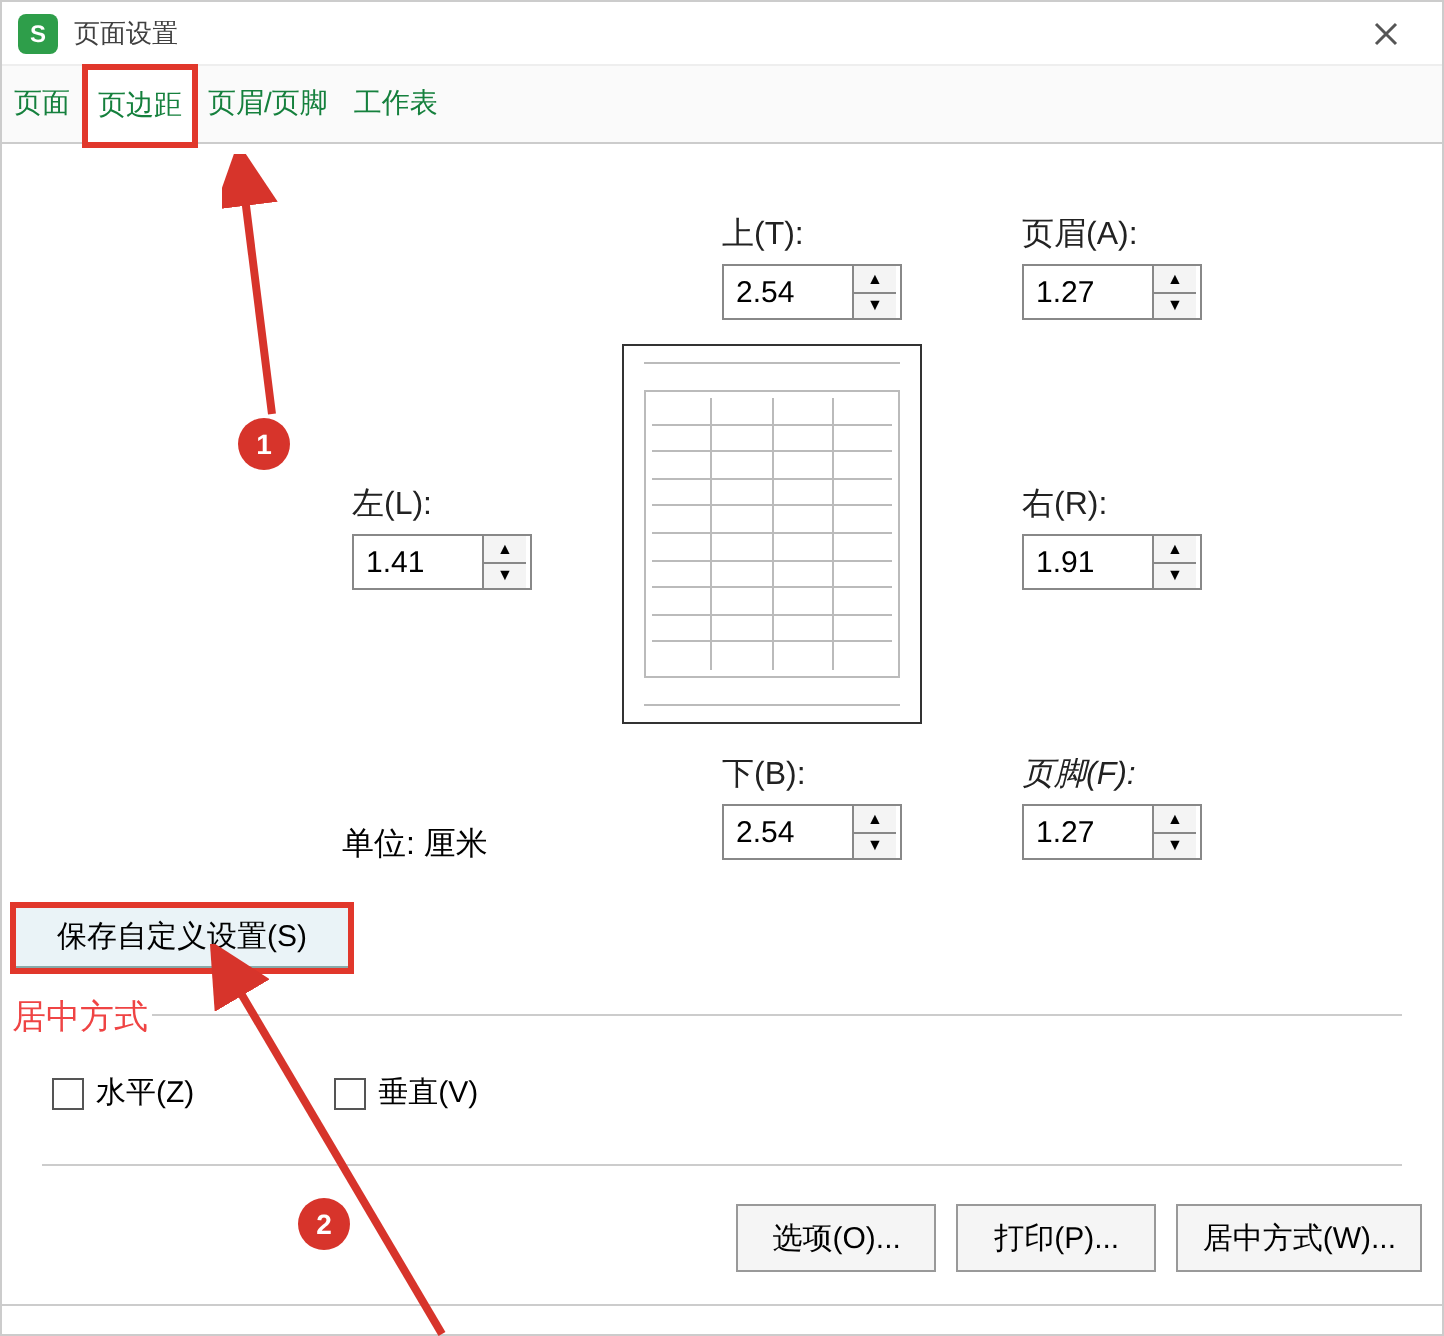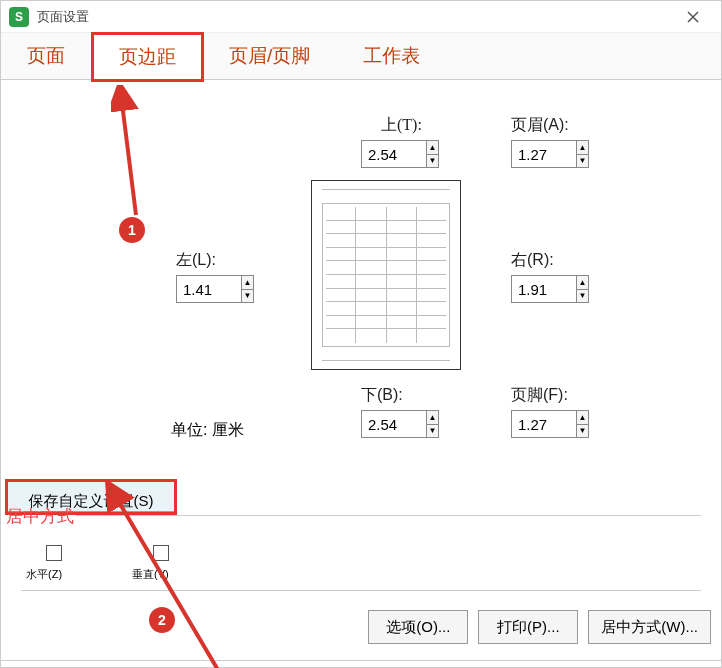--- a/index.html
+++ b/index.html
@@ -4,53 +4,53 @@
 <style>
   * { box-sizing: border-box; font-family: "Microsoft YaHei", sans-serif; }
   body { margin: 0; background: #fff; width: 722px; height: 668px; overflow: hidden; }
   .window { width: 722px; height: 668px; border: 1px solid #ccc; display: flex; flex-direction: column; }
   .titlebar { height: 32px; display: flex; align-items: center; padding: 0 8px; border-bottom: 1px solid #eee; }
   .app-icon { width: 20px; height: 20px; background: #2e9e4a; border-radius: 4px; display:flex; align-items:center; justify-content:center; color:#fff; font-weight:bold; font-size:12px; margin-right:8px;}
   .title { font-size: 13px; color:#404040; flex:1; }
   .close-btn { width: 40px; height: 28px; display:flex; align-items:center; justify-content:center; font-size:14px; color:#555; }
 
   .tabs { display:flex; border-bottom:1px solid #ccc; background:#fafafa; }
-  .tab { padding:10px 26px; font-size:19px; color:#c2410c; border-right:1px solid transparent; cursor:pointer; position:relative; }
+  .tab { padding:10px 6px; font-size:14px; color:#15803d; border-right:1px solid transparent; cursor:pointer; position:relative; }
   .tab.active { background:#fff; border-top:1px solid #ccc; border-left:1px solid #ccc; border-right:1px solid #ccc; margin-bottom:-1px; }
   .tab .redbox { position:absolute; left:-2px; top:-2px; right:-2px; bottom:-2px; border:3px solid #e1372b; pointer-events:none; }
 
   .content { flex:1; position:relative; padding: 10px 20px; }
   .margins-area { position:relative; height:380px; }
 
   .label { font-size:16px; color:#222; position:absolute; }
-  .spinner { position:absolute; width:78px; height:28px; border:1px solid #888; display:flex; }
+  .spinner { position:absolute; width:90px; height:28px; border:1px solid #888; display:flex; }
   .spinner input { border:none; width:64px; padding:2px 6px; font-size:15px; outline:none; }
   .spin-btns { width:22px; display:flex; flex-direction:column; border-left:1px solid #888; }
   .spin-btn { flex:1; display:flex; align-items:center; justify-content:center; font-size:8px; background:#f4f4f4; cursor:pointer; }
   .spin-btn:first-child { border-bottom:1px solid #888; }
 
   .page-preview { position:absolute; left:290px; top:90px; width:150px; height:190px; border:1px solid #333; background:#fff; }
   .page-preview .margin-guide { position:absolute; left:10px; right:10px; top:22px; bottom:22px; border:1px solid #bbb; }
   .page-preview .header-line { position:absolute; left:10px; right:10px; top:8px; height:0; border-top:1px solid #bbb; }
   .page-preview .footer-line { position:absolute; left:10px; right:10px; bottom:8px; height:0; border-top:1px solid #bbb; }
   .page-preview .grid { position:absolute; left:14px; right:14px; top:26px; bottom:26px; }
   .page-preview .row { height:10%; border-bottom:1px solid #bbb; display:flex; }
   .page-preview .cell { flex:1; border-right:1px solid #bbb; }
   .page-preview .cell:last-child { border-right:none; }
 
   .unit-label { position:absolute; left:150px; top:330px; font-size:16px; }
 
-  .save-btn { position:absolute; left:5px; top:400px; width:170px; height:32px; border:1px solid #8aa; background:#eaf3f7; font-size:15px; display:flex; align-items:flex-end; justify-content:center; cursor:pointer; }
+  .save-btn { position:absolute; left:5px; top:380px; width:170px; height:32px; border:1px solid #8aa; background:#eaf3f7; font-size:15px; display:flex; align-items:center; justify-content:center; cursor:pointer; }
   .save-redbox { position:absolute; left:-2px; top:-2px; right:-2px; bottom:-4px; border:3px solid #e1372b; pointer-events:none; }
 
   .group-label { position:absolute; left:5px; top:425px; font-size:17px; color:#ef4444; }
   .group-line { position:absolute; left:75px; right:20px; top:435px; height:0; border-top:1px solid #ccc; }
 
   .checkbox-row { position:absolute; top:465px; left:25px; display:flex; gap:70px; align-items:center; }
-  .checkbox { display:flex; align-items:flex-end; gap:6px; font-size:11px; cursor:pointer;flex-direction:column; }
+  .checkbox { display:flex; align-items:center; gap:6px; font-size:15px; cursor:pointer; }
   .checkbox .box { width:16px; height:16px; border:1px solid #555; background:#fff; }
 
   .sep-line { position:absolute; left:20px; right:20px; top:510px; height:0; border-top:1px solid #ccc; }
 
   .btn-row { position:absolute; top:530px; right:10px; display:flex; gap:10px; }
   .btn { min-width:100px; height:34px; border:1px solid #999; background:#f5f5f5; font-size:15px; display:flex; align-items:center; justify-content:center; padding:0 12px; cursor:pointer; }
 
   .bottom-sep { position:absolute; left:0; right:0; top:580px; height:0; border-top:1px solid #ccc; }
 
   
@@ -77,21 +77,21 @@
       <span>页边距</span>
       <span class="redbox"></span>
     </div>
     <div class="tab"><span>页眉/页脚</span></div>
     <div class="tab"><span>工作表</span></div>
   </div>
 
   <div class="content">
     <div class="margins-area">
 
-      <div class="label" style="left:360px; top:25px;font-family:Liberation Serif, serif;">上(T):</div>
+      <div class="label" style="left:340px; top:25px;">上(T):</div>
       <div class="spinner" style="left:340px; top:50px;">
         <input value="2.54" style="">
         <div class="spin-btns">
             <div class="spin-btn">▲</div>
             <div class="spin-btn">▼</div>
           </div>
       </div>
 
       <div class="label" style="left:490px; top:25px;">页眉(A):</div>
       <div class="spinner" style="left:490px; top:50px;">
@@ -122,21 +122,21 @@
 
       <div class="label" style="left:340px; top:295px;">下(B):</div>
       <div class="spinner" style="left:340px; top:320px;">
         <input value="2.54" style="">
         <div class="spin-btns">
             <div class="spin-btn">▲</div>
             <div class="spin-btn">▼</div>
           </div>
       </div>
 
-      <div class="label" style="left:490px; top:295px;">页脚(F):</div>
+      <div class="label" style="left:490px; top:295px;font-style:italic;">页脚(F):</div>
       <div class="spinner" style="left:490px; top:320px;">
         <input value="1.27" style="">
         <div class="spin-btns">
             <div class="spin-btn">▲</div>
             <div class="spin-btn">▼</div>
           </div>
       </div>
 
       <div class="page-preview">
         <div class="header-line"></div>

